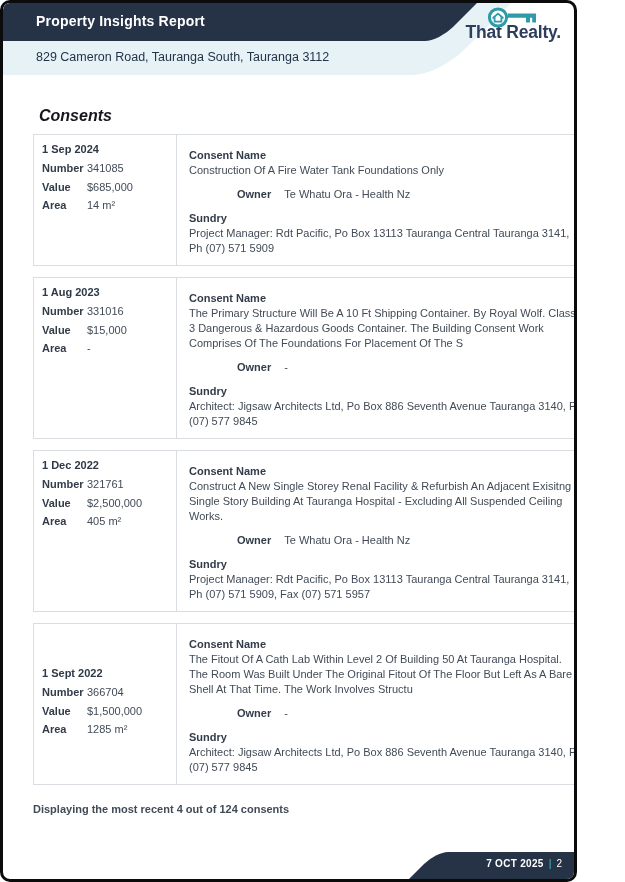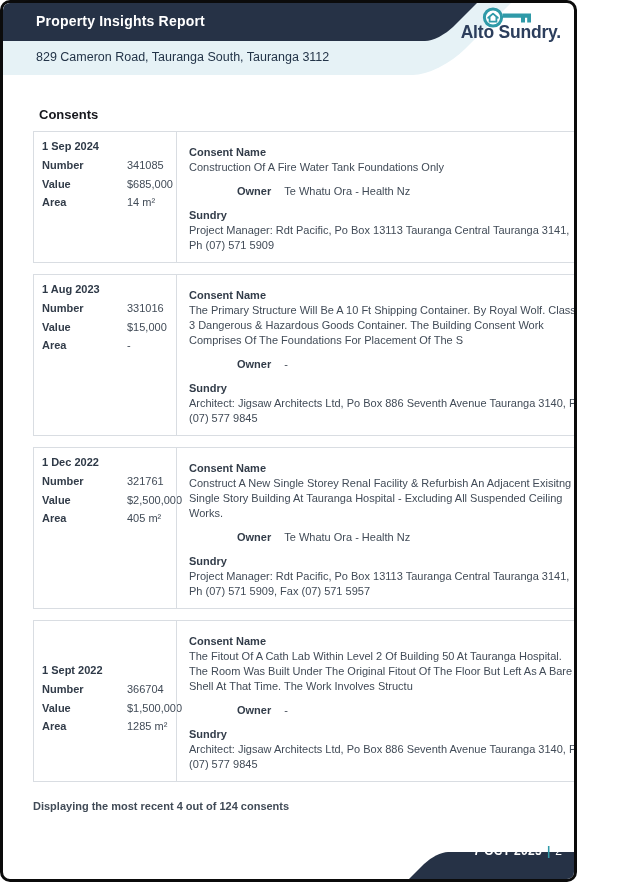--- a/index.html
+++ b/index.html
@@ -30,50 +30,50 @@
   .address{
     position:absolute;top:47px;left:33px;color:#233448;
     font-size:12.5px;font-weight:400;
   }
   
   .brand{position:absolute;top:5px;right:13px;height:42px;}
   .brand-text{display:block;margin-top:14px;font-size:17.5px;font-weight:700;color:var(--brand);letter-spacing:-.2px;}
   .key-svg{position:absolute;top:-4px;left:21px;width:52px;height:27px;}
   
   main{position:absolute;top:104px;left:30px;width:565px;}
-  .section-title{font-size:13px;font-weight:700;color:var(--ink);margin:0 0 9px 6px;}
+  .section-title{font-size:16px;font-weight:700;color:var(--ink);margin:0 0 9px 6px;font-style:italic;}
   .card{
     display:flex;border:1px solid var(--border);background:#fff;margin-bottom:11px;
   }
   .card.c1{min-height:121px;}
   .card.c2{min-height:147px;}
   .card.c3{min-height:149px;}
   .card.c4{min-height:149px;align-items:center;}
   .card-left{width:142px;flex:0 0 142px;padding:8px 6px 8px 8px;}
   .card-right{flex:1;border-left:1px solid var(--border);padding:13px 14px 10px 12px;}
   .date{font-size:11px;font-weight:700;color:#2e3947;margin-bottom:7px;}
-  .kv{display:flex;margin-bottom:6px;font-size:11px;line-height:12.5px;gap:40px;}
+  .kv{display:flex;margin-bottom:6px;font-size:11px;line-height:12.5px;}
   .kv .k{width:45px;flex:0 0 45px;font-weight:700;color:var(--label);}
   .kv .v{color:var(--body);}
   .fld-k{font-size:11px;font-weight:700;color:var(--label);line-height:15px;}
   .fld-v{font-size:11px;color:var(--body);line-height:14.8px;}
   .inline-field{margin-top:9px;font-size:11px;margin-left:48px;}
   .inline-field .fld-v{display:inline;margin-left:13px;}
   .inline-field .fld-k{display:inline;}
   .sundry-k{margin-top:9px;}
   .note{
     margin-top:18px;text-align:left;font-size:11px;color:var(--body);font-weight:bold;
   }
   
   .footer-band{
     position:absolute;right:0;bottom:0;width:165px;height:27px;background:var(--navy);
     transform:skewX(-45deg);transform-origin:100% 100%;border-top-left-radius:12px;
   }
   .footer-text{
-    position:absolute;right:12px;bottom:21px;color:#fff;font-size:12px;line-height:13px;
+    position:absolute;right:12px;bottom:9px;color:#fff;font-size:10px;line-height:13px;
   }
   .footer-text .f-date{font-weight:700;letter-spacing:.3px;}
   .footer-text .sep{color:var(--teal);font-weight:700;margin:0 5px;}
   .footer-text .f-page{font-weight:400;}
 </style>
 </head>
 <body>
 
 <div class="page">
 
@@ -82,21 +82,21 @@
     <div class="band band-navy"></div>
     <h1 class="page-title">Property Insights Report</h1>
     <div class="address">829 Cameron Road, Tauranga South, Tauranga 3112</div>
     <div class="brand">
       <svg class="key-svg" viewBox="0 0 52 27">
         <path d="M21,9.5 H49 V18.5 H45.2 V13.8 H43 V18.5 H39 V13.8 H21 Z" fill="#2f9aa8"></path>
         <circle cx="11" cy="13.5" r="8.6" fill="#ffffff" stroke="#2f9aa8" stroke-width="3"></circle>
         <path d="M6.2,13.8 L11,9.6 L15.8,13.8" fill="none" stroke="#2f9aa8" stroke-width="1.8" stroke-linecap="round" stroke-linejoin="round"></path>
         <path d="M7.6,13.4 V17.6 H14.4 V13.4" fill="none" stroke="#2f9aa8" stroke-width="1.8" stroke-linecap="round"></path>
       </svg>
-      <span class="brand-text">Alto Sundry.</span>
+      <span class="brand-text">That Realty.</span>
     </div>
   </header>
 
   <main>
     <h2 class="section-title">Consents</h2>
 
     <article class="card c1">
       <div class="card-left">
         <div class="date">1 Sep 2024</div>
         <div class="kv">

